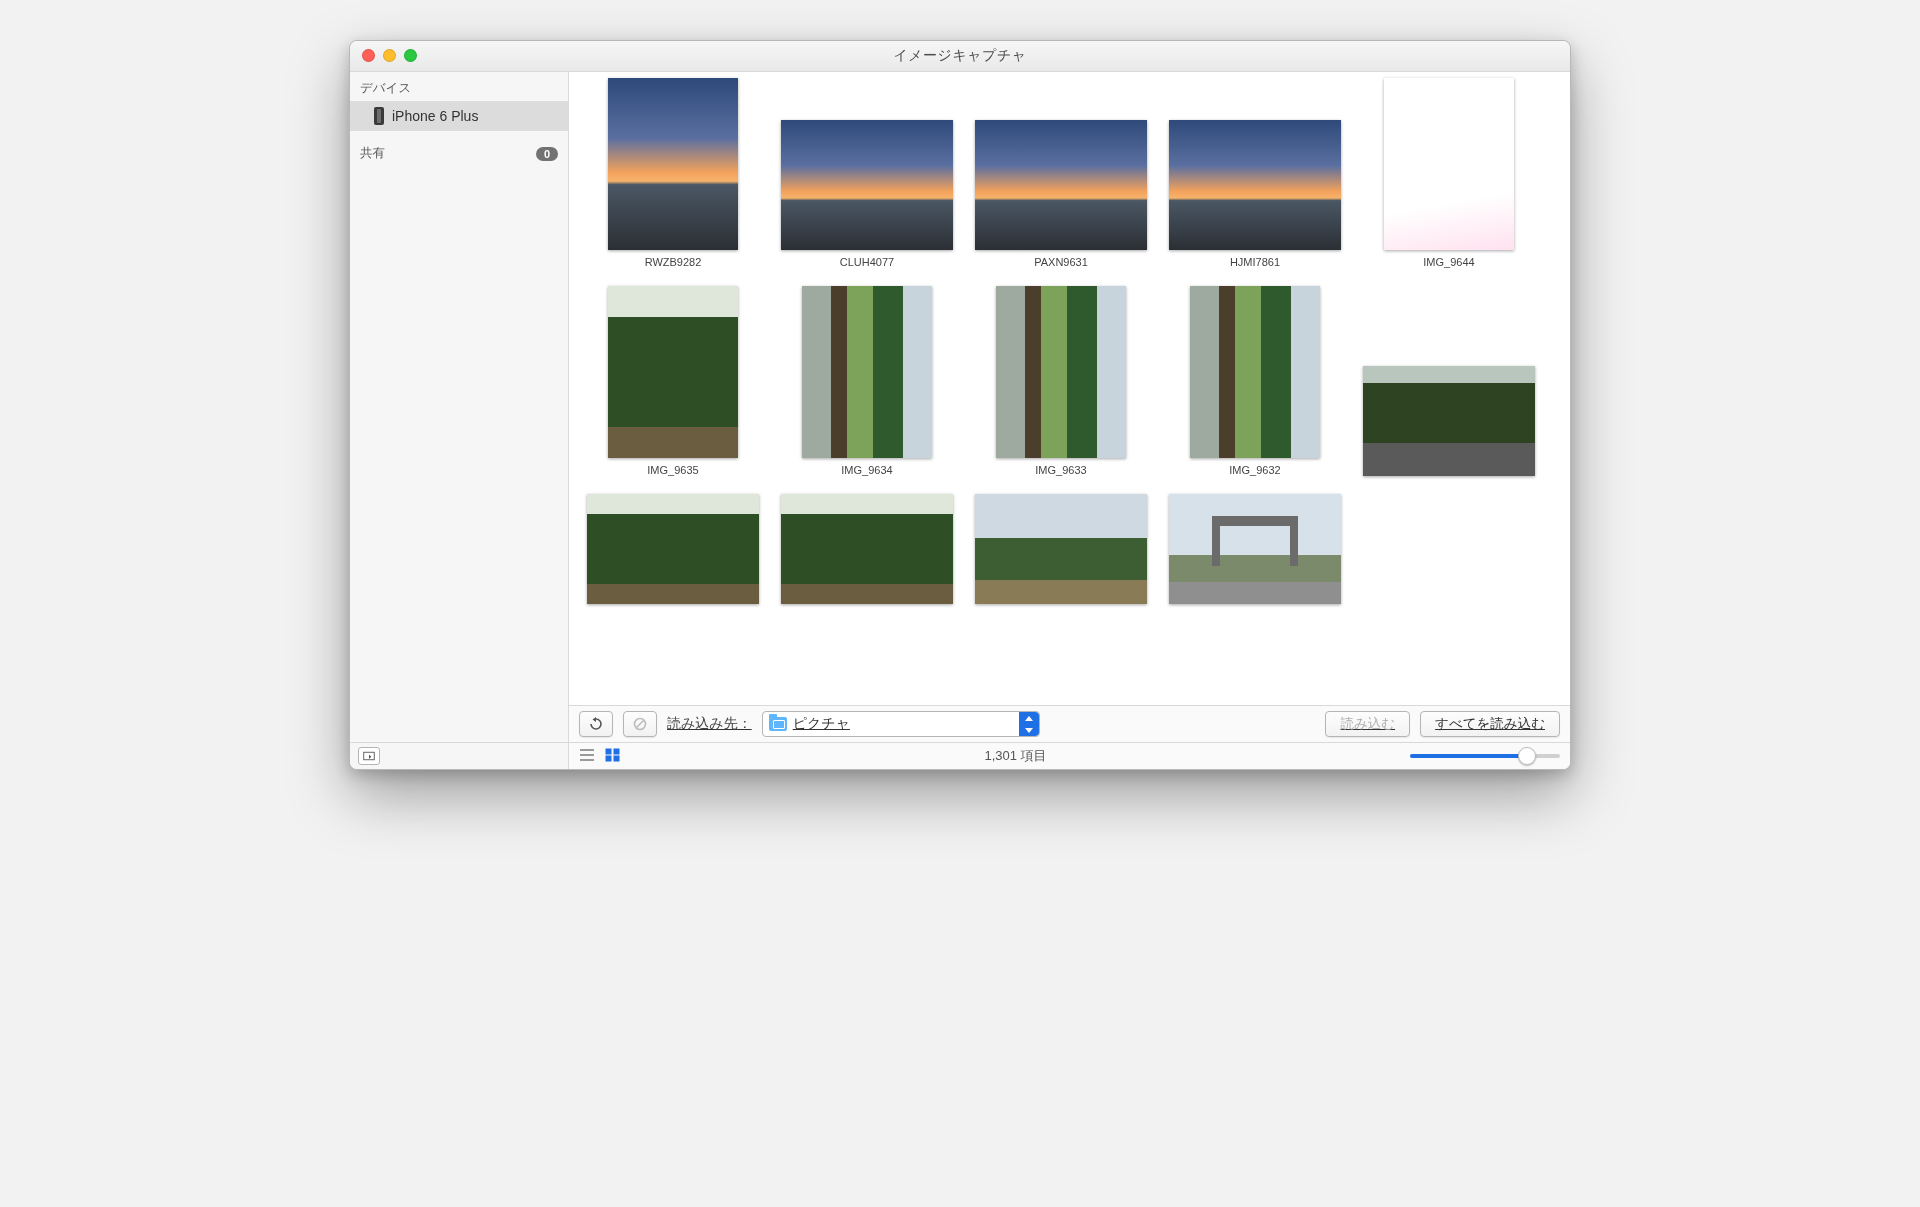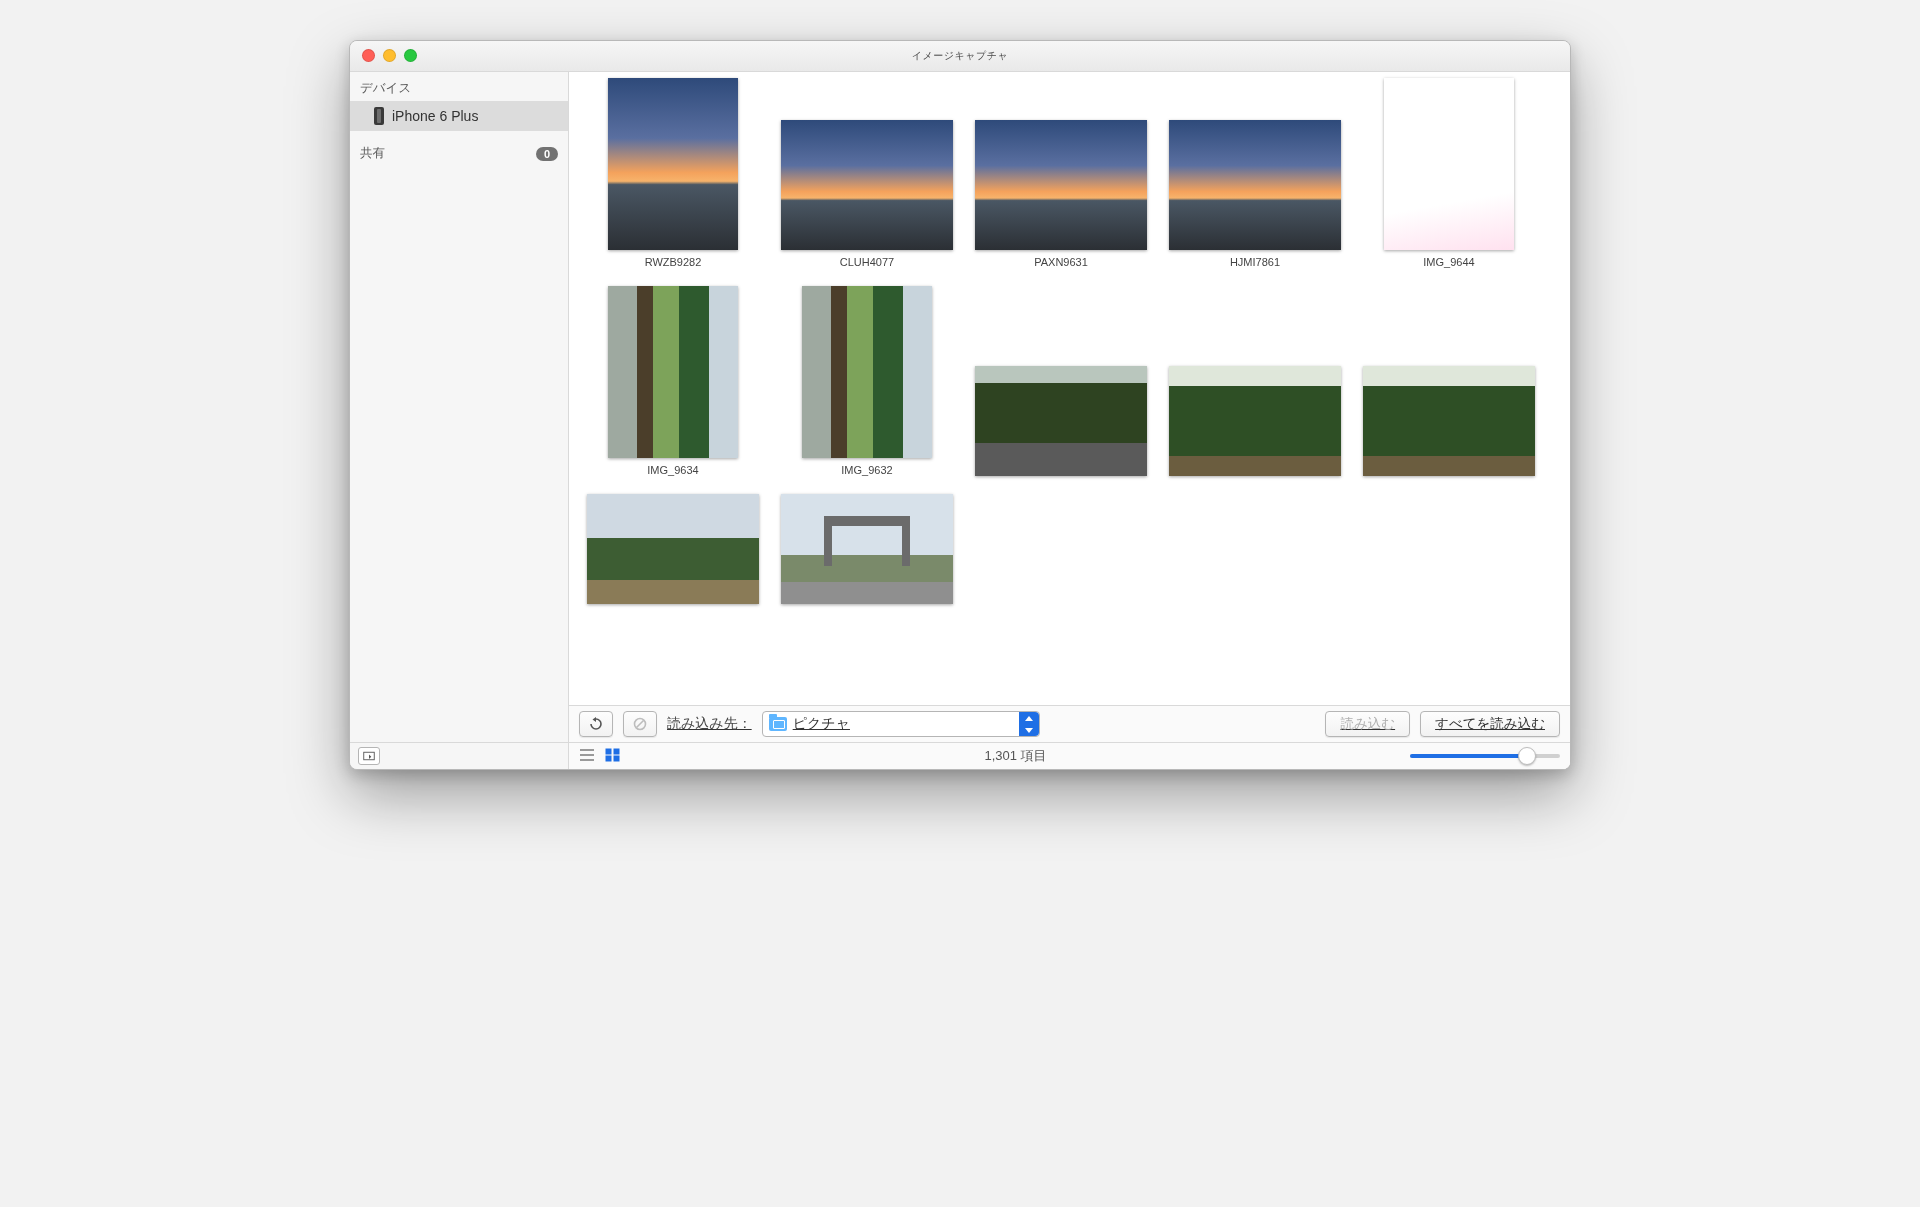--- a/index.html
+++ b/index.html
@@ -25,21 +25,21 @@
     box-shadow:0 25px 60px rgba(0,0,0,.35), 0 5px 15px rgba(0,0,0,.2);
     display:flex; flex-direction:column; overflow:hidden;
     position:relative;
   }
 
   
   .titlebar { height:30px; display:flex; align-items:center; justify-content:center; position:relative; background:linear-gradient(#f6f6f6,#e9e9e9); border-bottom:1px solid var(--divider); }
   .traffic { position:absolute; left:12px; top:8px; display:flex; gap:8px; }
   .tl { width:13px; height:13px; border-radius:50%; box-shadow:inset 0 0 0 1px rgba(0,0,0,.12); }
   .tl.red{background:#ff5f57;} .tl.yellow{background:#ffbd2e;} .tl.green{background:#28c840;}
-  .title { font-size:10px; color:#4a4a4a; font-weight:500; letter-spacing:.5px; }
+  .title { font-size:14px; color:#4a4a4a; font-weight:500; letter-spacing:.5px; }
 
   .body { flex:1; display:flex; min-height:0; }
 
   
   .sidebar { width:218px; background:var(--sidebar-bg); border-right:1px solid var(--divider); display:flex; flex-direction:column; }
   .side-top { flex:1; overflow:auto; padding-top:4px; }
   .sect-head { padding:4px 10px; font-size:12.5px; color:#5a5a5a; display:flex; align-items:center; justify-content:space-between; }
   .badge { background:var(--badge); color:#fff; font-size:11px; font-weight:600; padding:1px 8px; border-radius:10px; }
   .side-item { display:flex; align-items:center; gap:8px; padding:6px 6px 6px 24px; cursor:default; }
   .side-item.selected { background:var(--selected); }
@@ -157,22 +157,30 @@
             </div>
             <div class="cell">
               <div class="thumb landscape sunset"></div>
               <div class="fname">HJMI7861</div>
             </div>
             <div class="cell">
               <div class="thumb portrait pinkboard"></div>
               <div class="fname">IMG_9644</div>
             </div>
             <div class="cell">
+              <div class="thumb portrait forest"></div>
+              <div class="fname">IMG_9635</div>
+            </div>
+            <div class="cell">
               <div class="thumb portrait shrine"></div>
               <div class="fname">IMG_9634</div>
+            </div>
+            <div class="cell">
+              <div class="thumb portrait shrine"></div>
+              <div class="fname">IMG_9633</div>
             </div>
             <div class="cell">
               <div class="thumb portrait shrine"></div>
               <div class="fname">IMG_9632</div>
             </div>
             <div class="cell">
               <div class="thumb partial stone"></div>
             </div>
             <div class="cell">
               <div class="thumb partial forest"></div>

